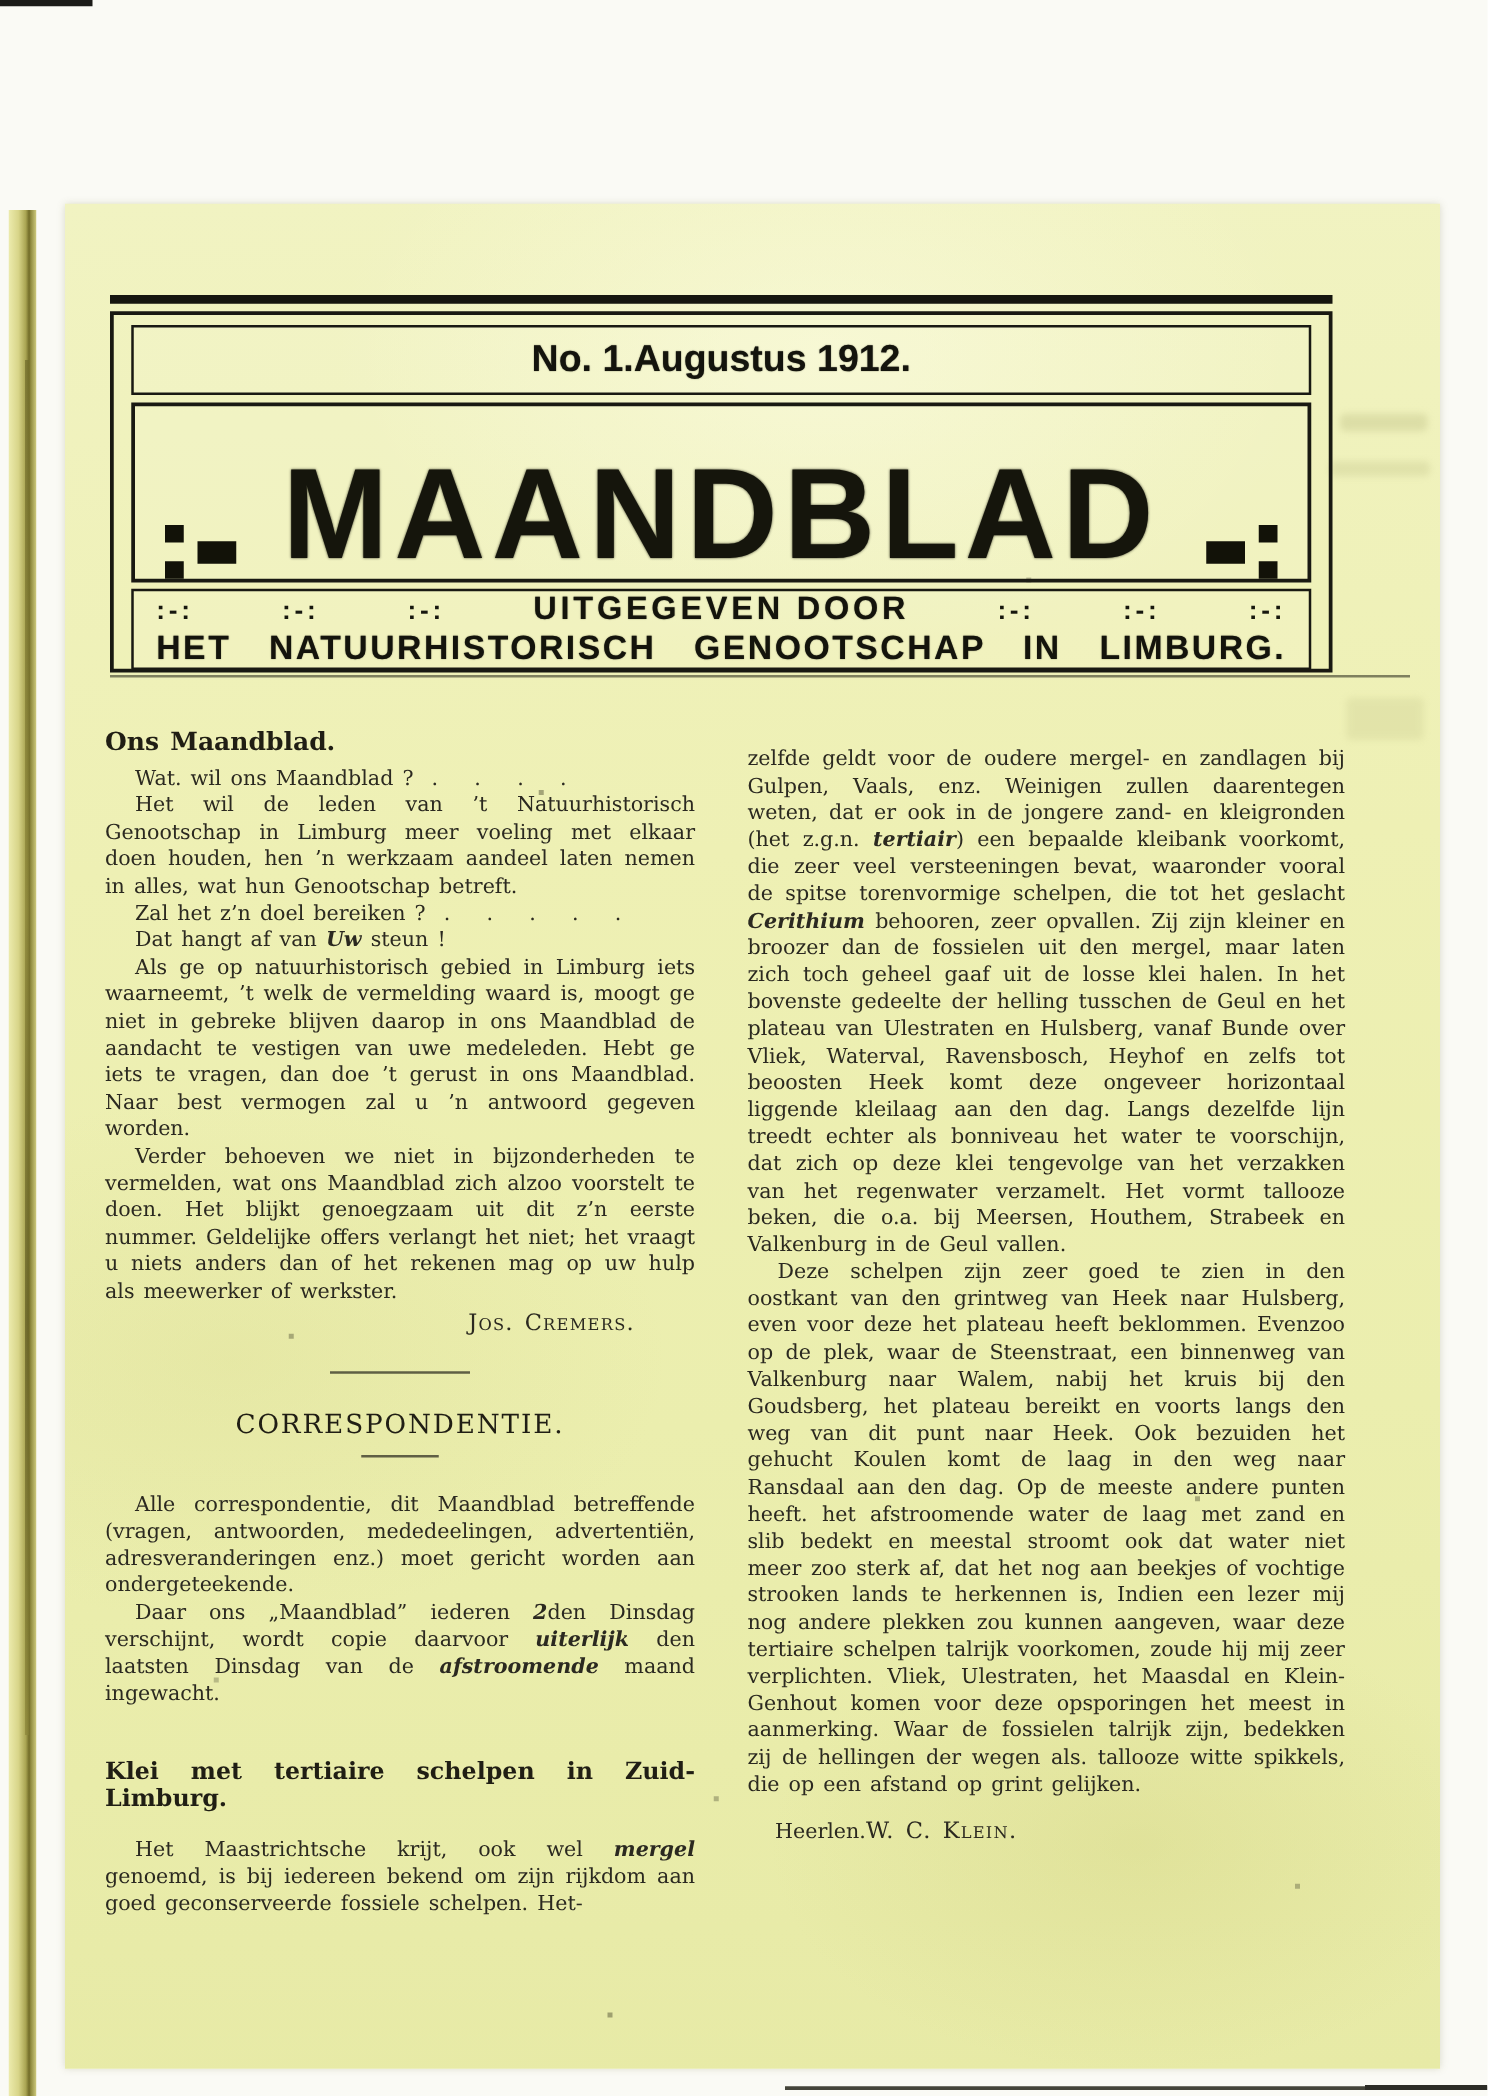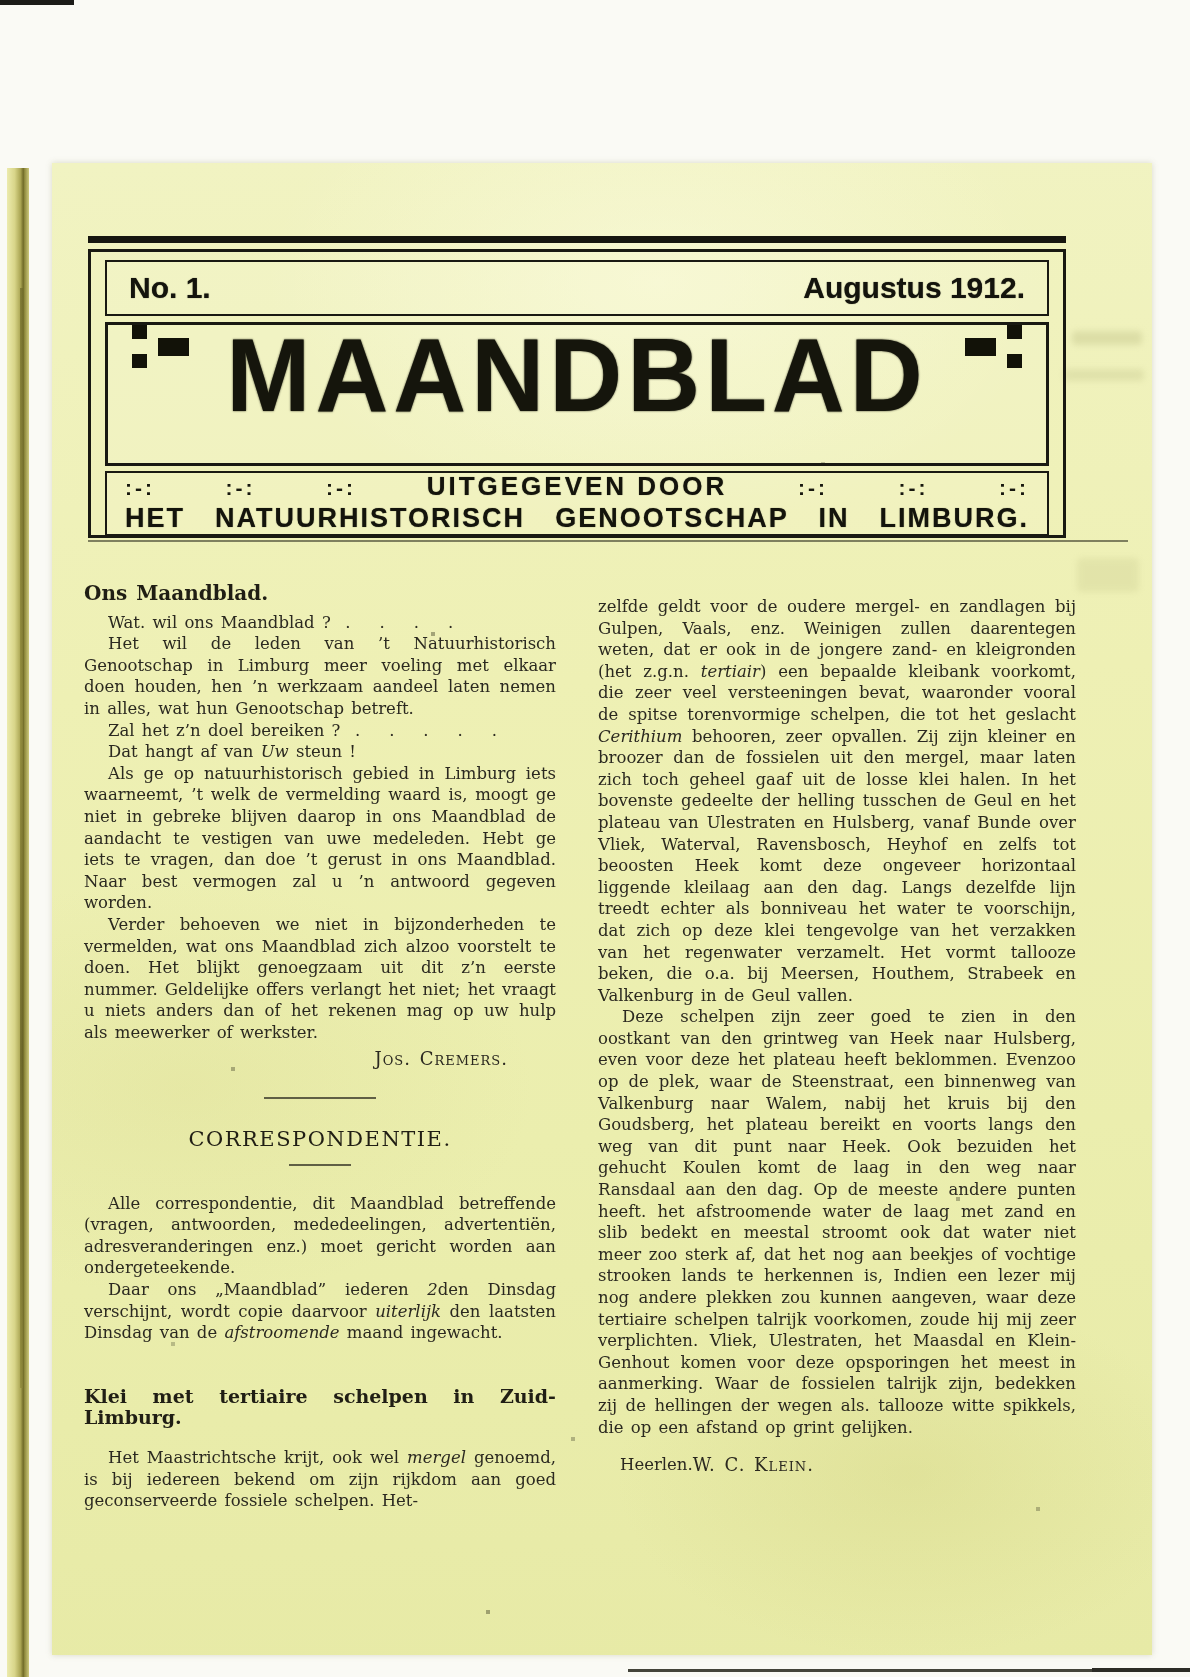--- a/index.html
+++ b/index.html
@@ -31,24 +31,24 @@
   .g2{left:1012px;top:206px;width:80px;height:12px;opacity:.28;}
   .g3{left:1025px;top:395px;width:62px;height:34px;opacity:.22;}
 
   
   .mast{position:absolute;left:36px;top:73px;width:978px;}
   .mast-rule{position:absolute;left:0;top:0;width:978px;height:7px;background:#16160f;}
   .outer-box{position:absolute;left:0;top:13px;width:972px;height:283px;border:3px solid #191912;}
   .header-tail{position:absolute;left:0;top:304px;width:1040px;height:2px;background:rgba(35,35,22,.55);}
 
   .hbox{position:absolute;left:14px;right:14px;border:2px solid #191912;background:rgba(255,255,235,.12);}
-  .box1{top:8px;height:52px;display:flex;align-items:center;justify-content:space-between;padding:0 22px;}
+  .box1{top:8px;height:52px;display:flex;align-items:center;justify-content:center;padding:0 22px;}
   .box1 span{font:bold 30px "Liberation Sans",sans-serif;color:#14140d;text-shadow:0 0 1px rgba(20,20,8,.7);}
 
-  .box2{top:70px;height:138px;border-width:3px;display:flex;align-items:flex-start;justify-content:space-between;padding:0 24px;}
+  .box2{top:70px;height:138px;border-width:3px;display:flex;align-items:flex-end;justify-content:space-between;padding:0 24px;}
   .title-big{font:bold 101px "Liberation Sans",sans-serif;letter-spacing:5px;color:#15150c;
     text-shadow:0 0 2px rgba(18,18,6,.85);line-height:1;transform:scaleY(1.02);}
   .deco-colon{display:flex;flex-direction:column;gap:15px;}
   .deco-colon i{display:block;width:15px;height:14px;background:#121208;}
   .deco-dash{width:31px;height:18px;background:#121208;}
   .deco-group{display:flex;align-items:center;gap:11px;}
 
   .box3{top:219px;height:55px;display:flex;flex-direction:column;justify-content:center;padding:2px 18px 4px;}
   .pub-line1{display:flex;align-items:baseline;justify-content:space-between;}
   .pub-line1 .d{font:bold 21px "Liberation Sans",sans-serif;letter-spacing:3px;color:#17170e;}
@@ -57,21 +57,21 @@
     text-align:justify;text-align-last:justify;-moz-text-align-last:justify;margin-top:1px;
     text-shadow:0 0 1px rgba(20,20,8,.6);}
 
   
   .col{position:absolute;color:#2b2920;font-size:16.5px;line-height:21.6px;word-spacing:2px;}
   .col-left{left:32px;top:420px;width:472px;}
   .col-right{left:546px;top:433px;width:478px;}
 
   .body-p{margin:0;text-align:justify;}
   .body-p.ind{text-indent:24px;}
-  .it{font-style:italic;}
+  .it{font-style:italic;font-weight:bold;}
   .art-h{font-weight:bold;font-size:20px;text-align:left;margin:0 0 7px 0;color:#201e14;}
   .art-h2{font-weight:normal;font-size:21px;letter-spacing:1.5px;text-align:center;margin:0;color:#201e14;}
   .art-h3{font-weight:bold;font-size:19px;margin:42px 0 0 0;color:#201e14;
     text-align:justify;text-align-last:justify;-moz-text-align-last:justify;}
   .sig{ text-align:right;padding-right:48px;margin-top:5px;font-variant:small-caps;font-size:18px;letter-spacing:1px;}
   .sig-block{text-align:right;padding-right:30px;margin-top:10px;line-height:23px;}
   .sig-block .l1{font-variant:small-caps;font-size:18px;letter-spacing:1px;}
   .divider{border:0;border-top:2px solid rgba(50,48,35,.75);width:112px;margin:27px auto 30px;}
   .divider.short{width:62px;margin:13px auto 27px;}
   .gap{height:18px;}

